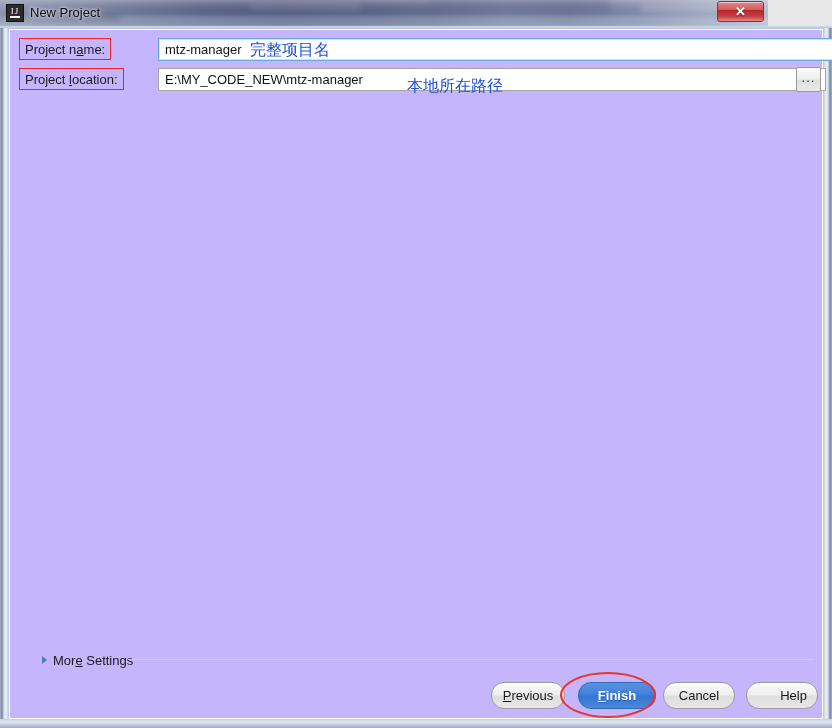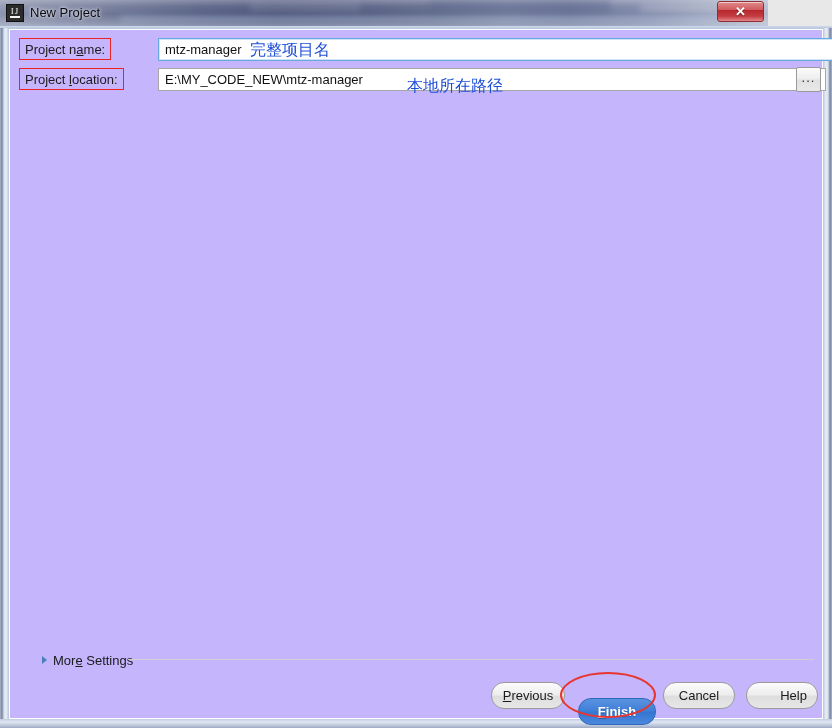--- a/index.html
+++ b/index.html
@@ -304,21 +304,20 @@
   .dlg-button u { text-decoration: underline; }
 
   #btn-previous { left: 481px; width: 74px; }
   #btn-finish {
     left: 568px; width: 78px;
     background: linear-gradient(to bottom, #5b92e0 0%, #3f7fd8 48%, #3576d2 52%, #4b88dd 100%);
     border: 1px solid #2f68ba;
     color: #ffffff;
     font-weight: bold;
     text-shadow: 0 1px 1px rgba(0,0,0,0.25);
-    margin-top: 16px;
   }
   #btn-cancel { left: 653px; width: 72px; }
   #btn-help   { left: 736px; width: 72px; padding-left: 23px; }
 </style>
 </head>
 <body>
 
 <div id="window">
 
   <div id="titlebar">

